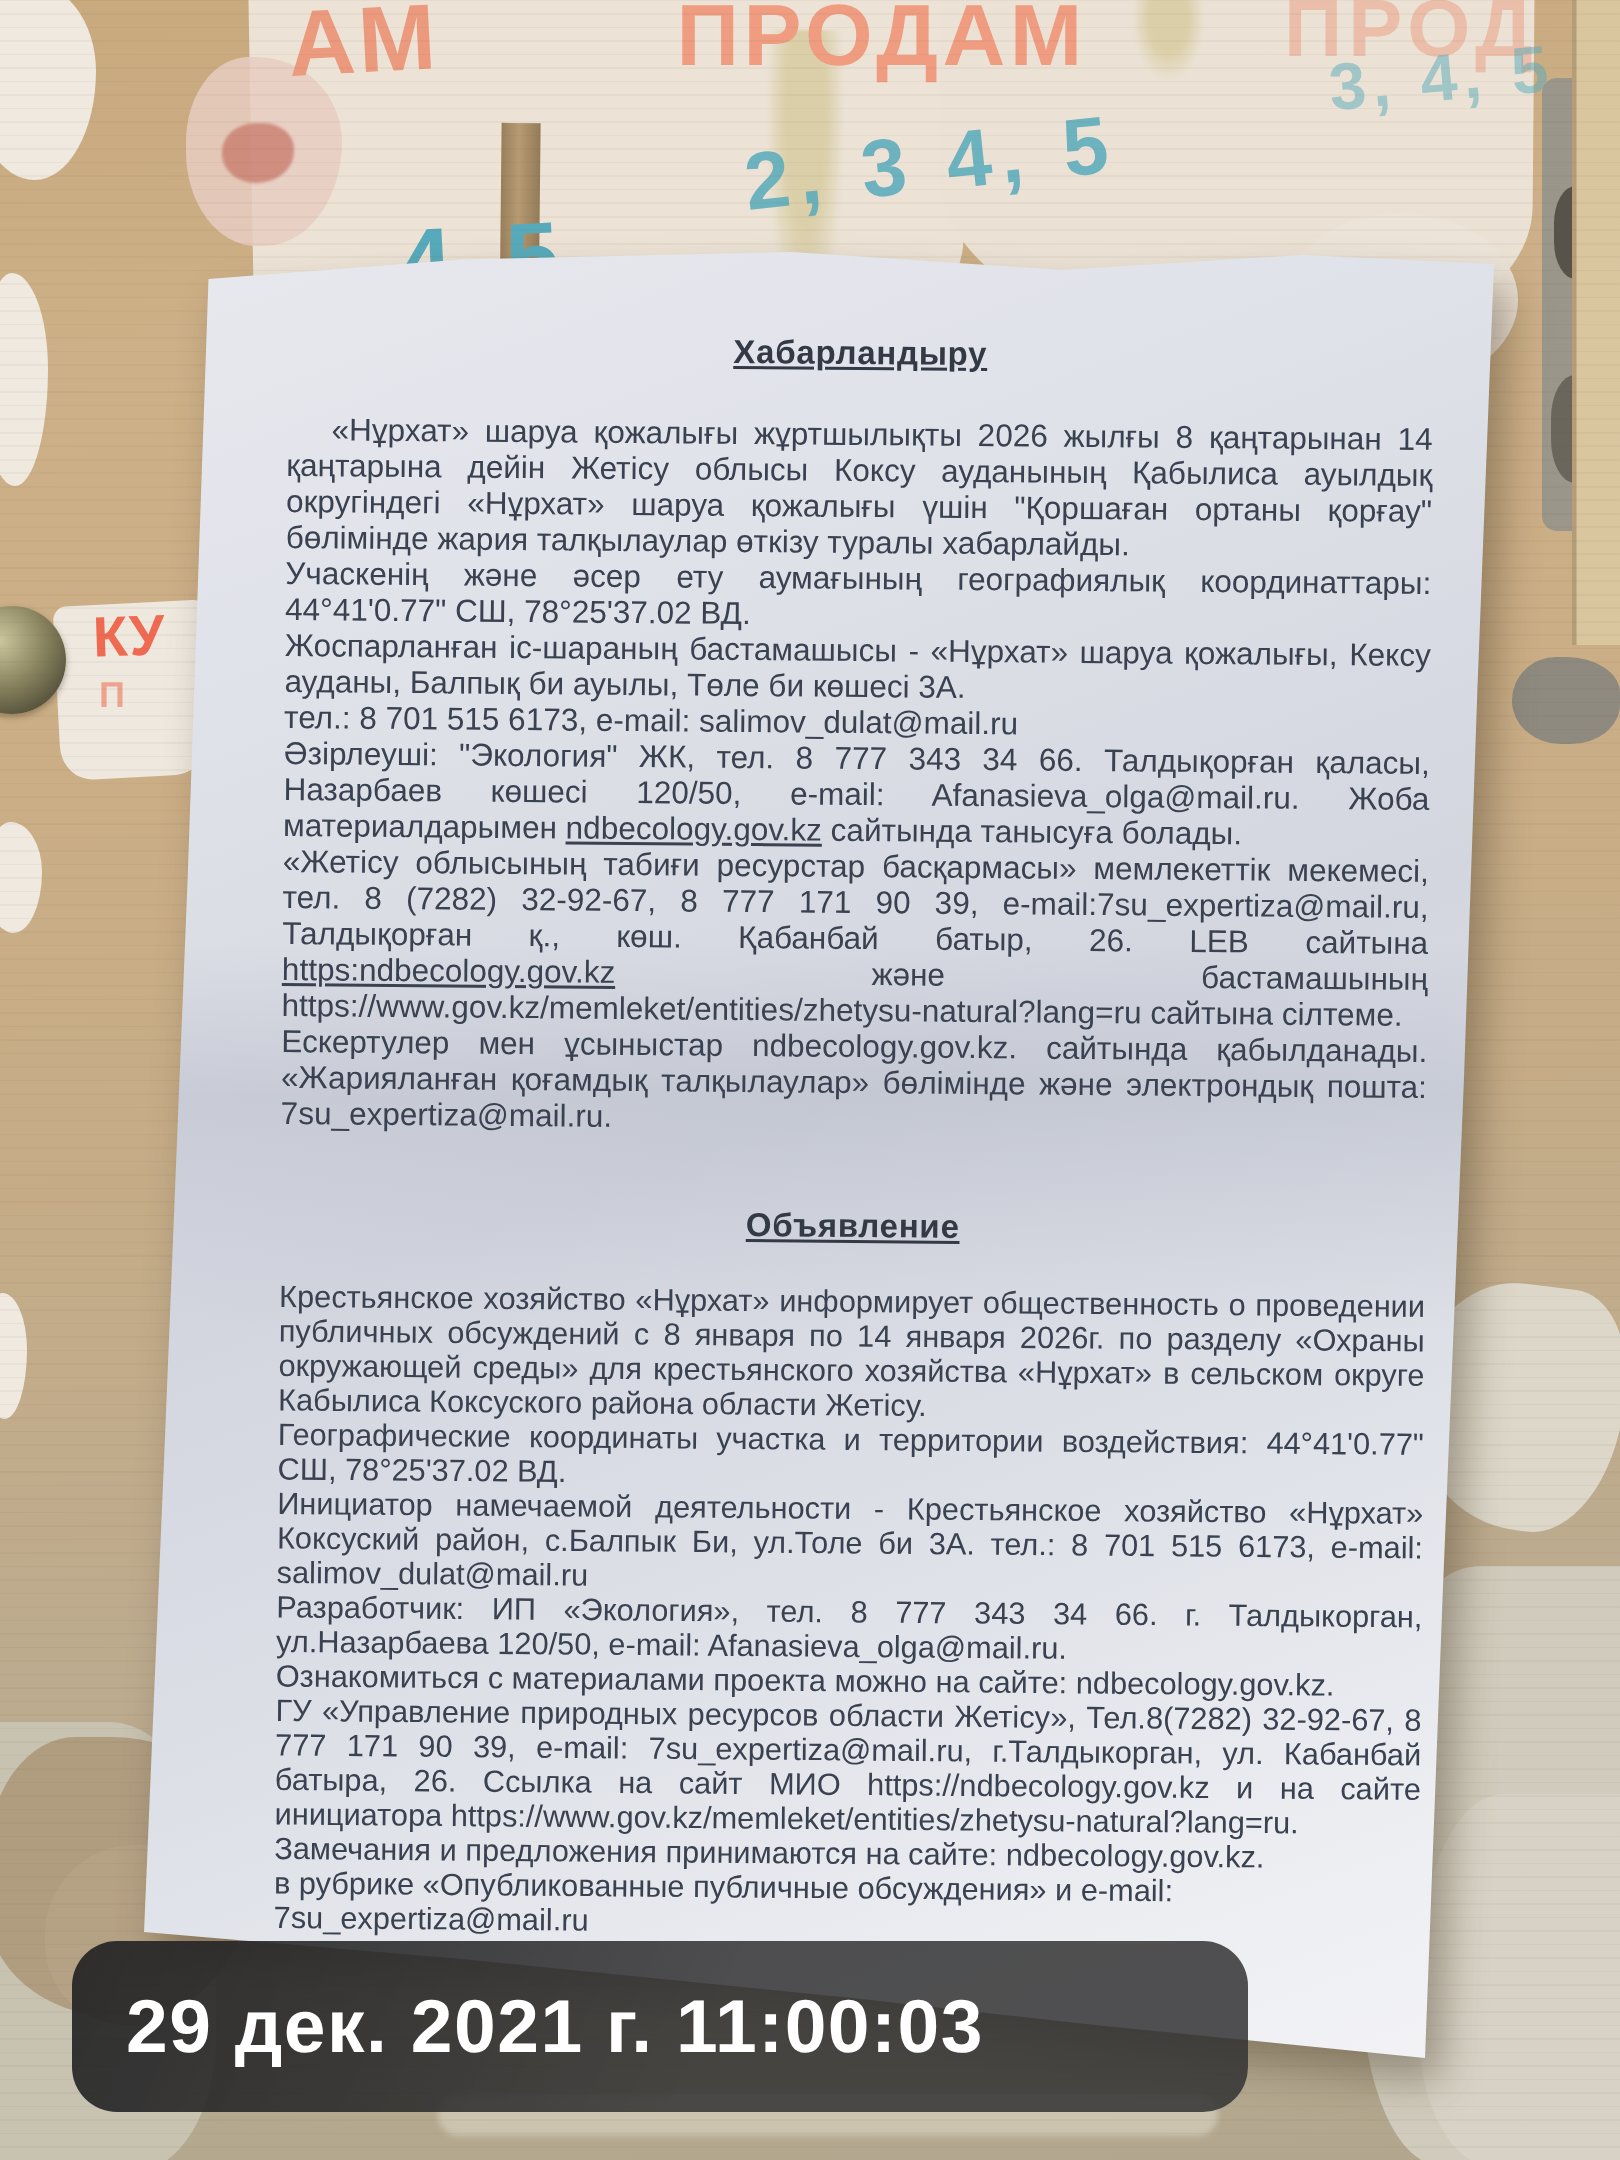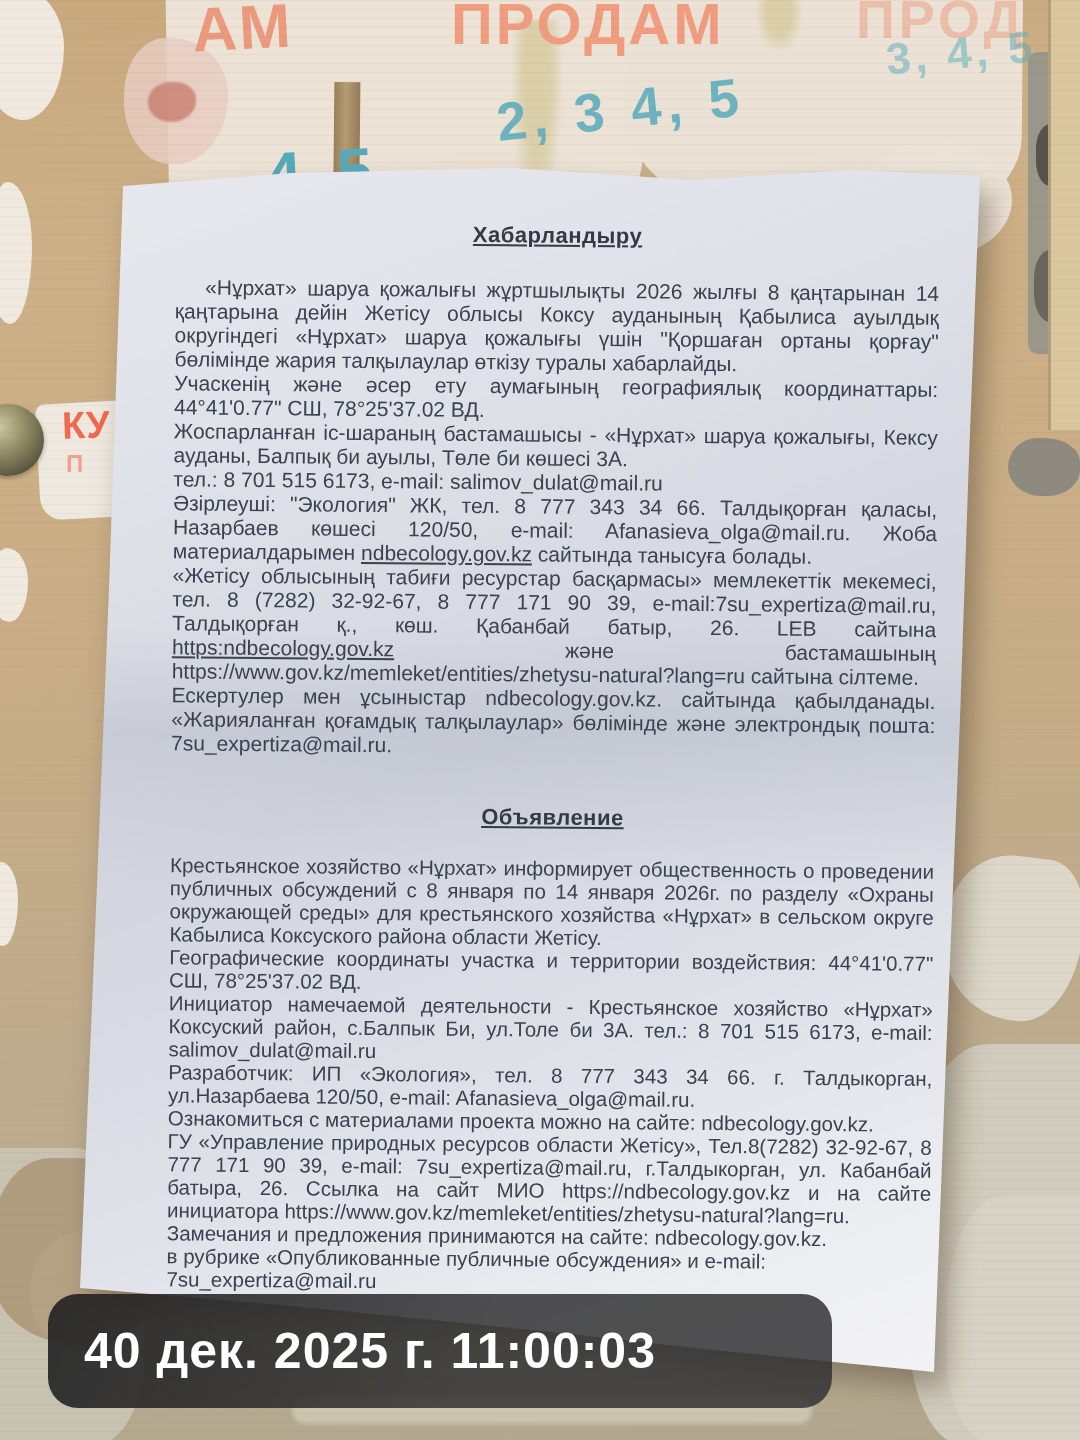--- a/index.html
+++ b/index.html
@@ -50,21 +50,21 @@
   .t-nums-r{left:886px;top:28px;font-size:44px;color:rgba(87,170,187,.5);transform:rotate(-5deg);letter-spacing:4px;}
   .t-kvartiru{left:310px;top:294px;font-size:33px;color:#4fa3ae;letter-spacing:2px;transform:rotate(-2deg);}
   .t-digits{left:322px;top:352px;font-size:29px;color:rgba(79,163,174,.5);letter-spacing:3px;transform:rotate(-2deg);}
   
   .kur-scrap{left:38px;top:402px;width:106px;height:116px;background:#eee8df;border-radius:8% 12% 30% 20%;transform:rotate(-3deg);}
   .t-kur{left:62px;top:404px;font-size:38px;color:#ef6a50;transform:rotate(-2deg);}
   .t-kur2{left:66px;top:450px;font-size:24px;color:rgba(239,106,80,.55);}
   .tack{left:-28px;top:404px;width:72px;height:72px;border-radius:50%;
         background:radial-gradient(circle at 38% 32%,#cdc79e,#8a8560 45%,#5c5840 75%,#45422e);box-shadow:0 2px 4px rgba(60,50,30,.4);}
   
-  .paper-wrap{position:absolute;left:64px;top:158px;width:920px;height:1226px;z-index:20;
+  .paper-wrap{position:absolute;left:80px;top:158px;width:920px;height:1226px;z-index:20;
               filter:drop-shadow(10px 16px 14px rgba(80,66,46,.45));}
   .paper{position:absolute;inset:0;
          background:linear-gradient(160deg,#e8e9ef 0%,#e0e2e9 22%,#d3d6df 48%,#dde0e7 68%,#edeef2 88%,#f3f3f6 100%);
          clip-path:polygon(59px 28px,228px 15px,448px 10px,628px 22px,788px 12px,916px 18px,
                            905px 300px,896px 560px,882px 900px,870px 1214px,
                            650px 1192px,488px 1174px,228px 1148px,16px 1130px,
                            30px 800px,45px 430px);}
   .paper-shade{position:absolute;left:0;top:470px;width:100%;height:260px;
                background:linear-gradient(to bottom,rgba(116,124,146,0) 0,rgba(116,124,146,.16) 40%,rgba(116,124,146,0) 100%);}
   .doc{position:absolute;left:112px;right:44px;top:28px;color:#3a4150;transform:rotate(.5deg);transform-origin:40% 0;}
@@ -153,16 +153,16 @@
               <p class="doc-p"><span>Замечания и предложения принимаются на сайте: ndbecology.gov.kz.</span></p>
               <p class="doc-p"><span>в рубрике «Опубликованные публичные обсуждения» и e-mail:</span></p>
               <p class="doc-p"><span>7su_expertiza@mail.ru</span></p>
             </div>
         </div>
       </div>
     </div>
   </div>
 
   <div class="timestamp">
-    <span>40 дек. 2025 г. 11:00:03</span>
+    <span>29 дек. 2021 г. 11:00:03</span>
   </div>
 
 </div>
 
 </body></html>

